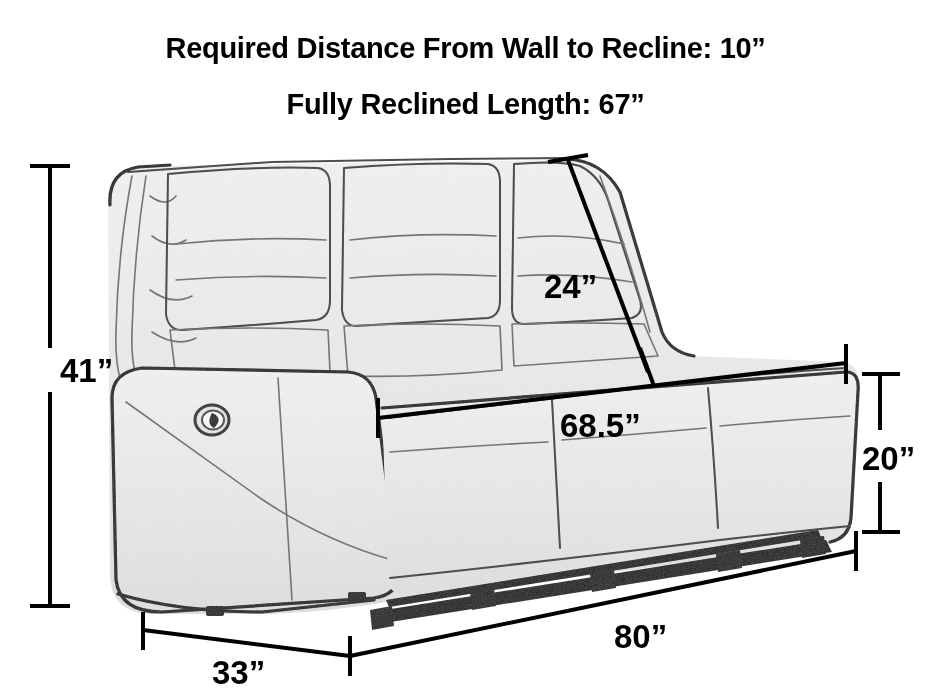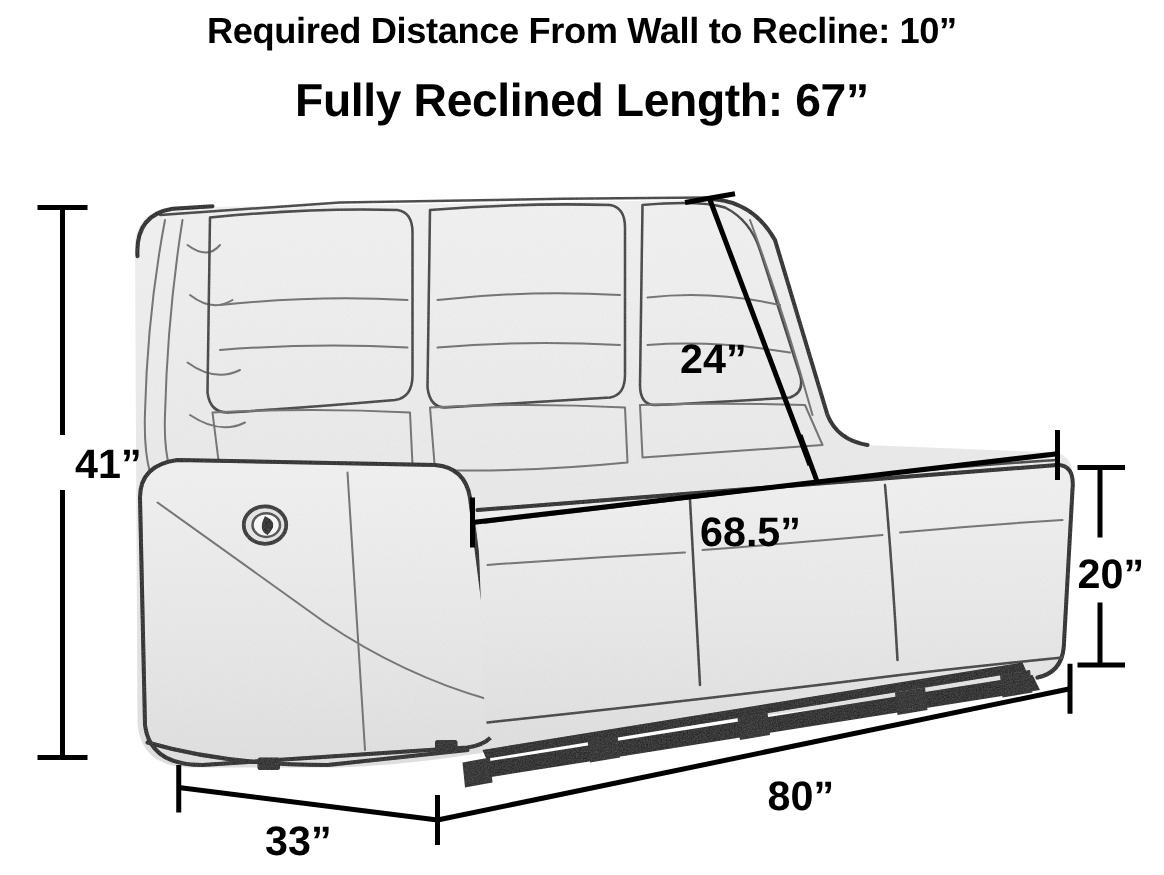--- a/index.html
+++ b/index.html
@@ -18,35 +18,35 @@
     width: 931px;
     height: 700px;
     background: #ffffff;
   }
   .headings {
     position: absolute;
     top: 0;
     left: 0;
     width: 931px;
     text-align: center;
-    padding-top: 8px;
+    padding-top: 31px;
     box-sizing: border-box;
   }
   .heading-line {
     font-family: "Liberation Sans", sans-serif;
     font-weight: bold;
     color: #000000;
     letter-spacing: -0.3px;
   }
   #heading-1 {
     font-size: 29px;
     line-height: 34px;
   }
   #heading-2 {
-    font-size: 37px;
+    font-size: 29px;
     line-height: 34px;
     margin-top: 22px;
   }
   #diagram-svg {
     position: absolute;
     top: 0;
     left: 0;
     width: 931px;
     height: 700px;
   }

